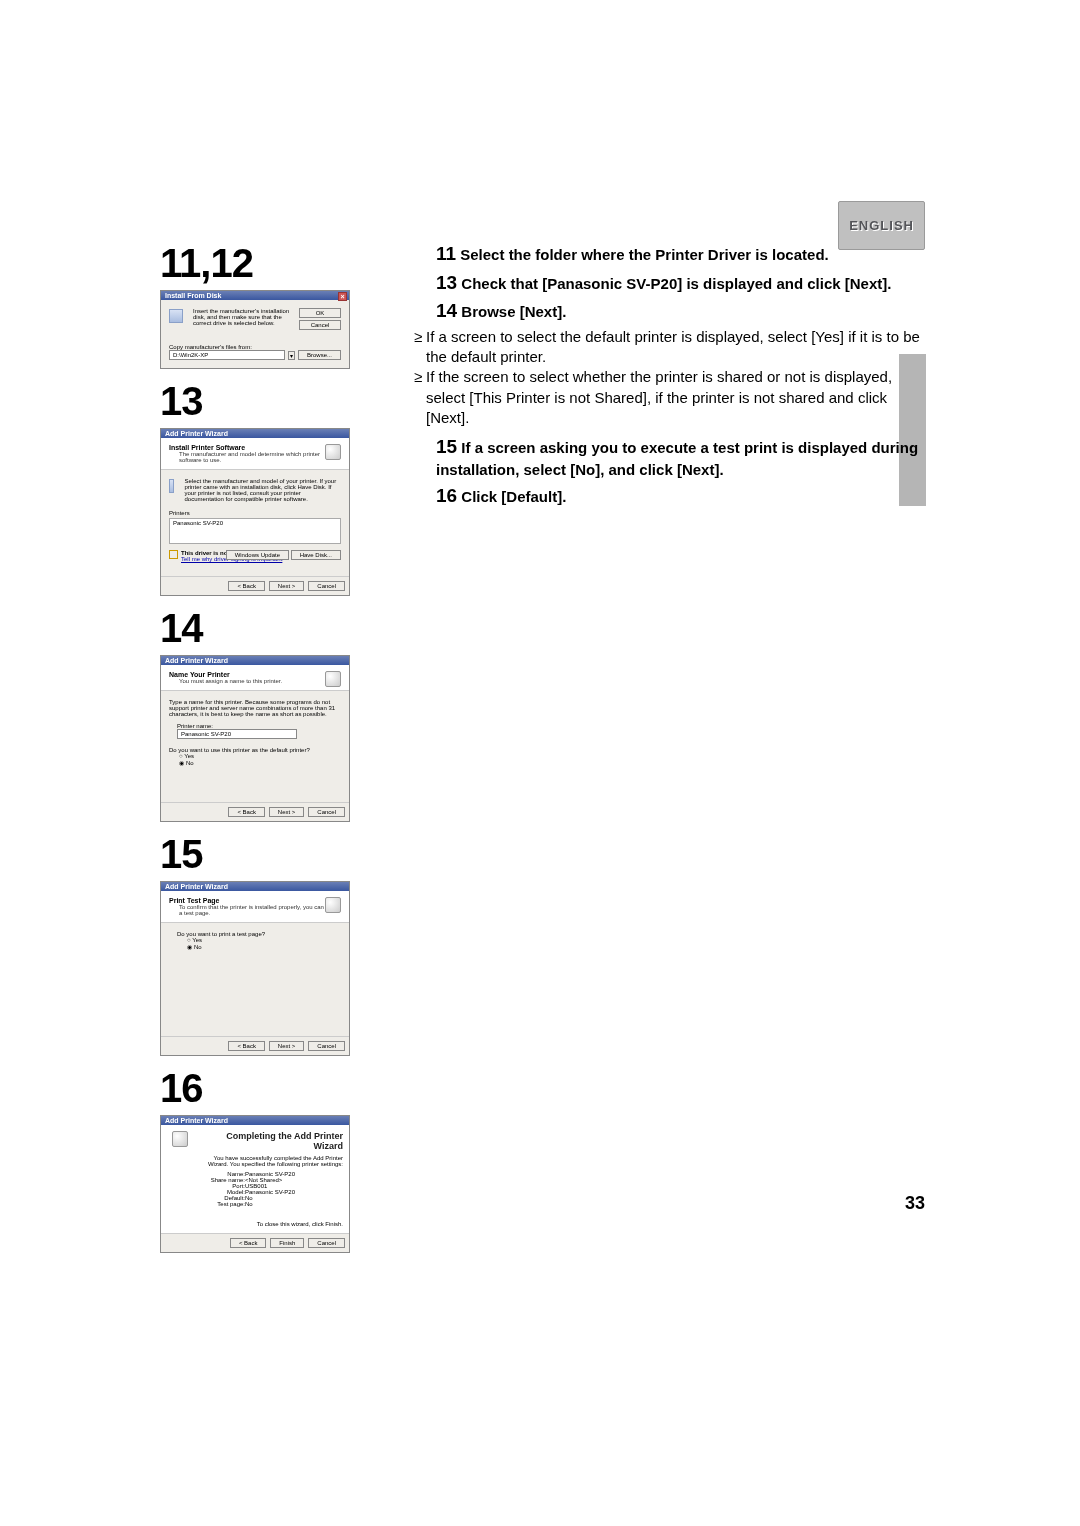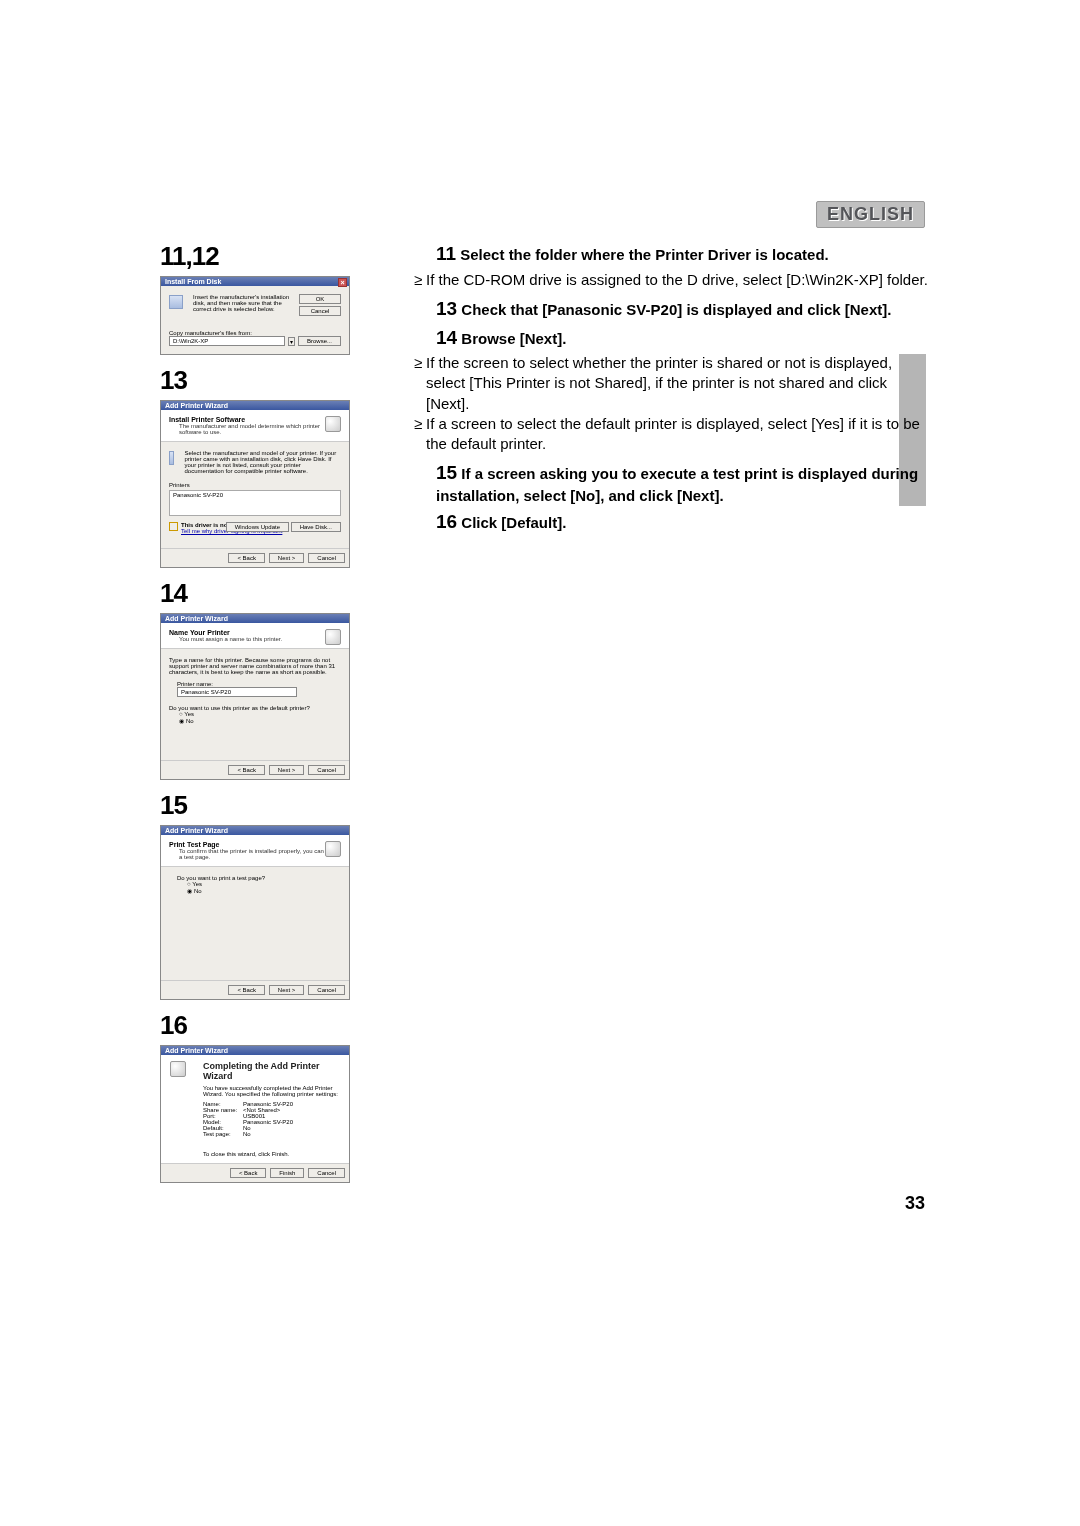--- a/index.html
+++ b/index.html
@@ -14,44 +14,44 @@
       position: relative;
       width: 1080px;
       height: 1526px;
     }
     .lang-badge {
       position: absolute;
       right: 155px;
       top: 201px;
       background: #c0c0c0;
       border: 1px solid #9a9a9a;
-      padding: 2px 10px;
+      padding: 16px 10px;
       font-weight: bold;
-      font-size: 18px;
+      font-size: 13px;
       color: #545559;
       letter-spacing: 1px;
       border-radius: 2px;
       text-shadow: 1px 1px 0 #fff;
     }
     .gray-tab {
       position: absolute;
       right: 154px;
       top: 354px;
       width: 27px;
       height: 152px;
       background: #b5b5b5;
     }
     .left-col {
       position: absolute;
       left: 160px;
       top: 241px;
       width: 215px;
     }
     .big-num {
-      font-size: 26px;
+      font-size: 40px;
       font-weight: 900;
       letter-spacing: -1px;
       margin-bottom: 4px;
     }
     .dialog {
       border: 1px solid #888;
       background: #efede8;
       font-size: 7px;
       margin-bottom: 10px;
       position: relative;
@@ -338,21 +338,21 @@
         <span class="btn">&lt; Back</span>
         <span class="btn">Next &gt;</span>
         <span class="btn">Cancel</span>
       </div>
     </div>
 
     <div class="big-num">16</div>
 
     <div class="dialog" style="width:190px;">
       <div class="dlg-title"><span>Add Printer Wizard</span></div>
-      <div style="background:#fff;">
+      <div style="background:#fff;text-align:right;">
         <div class="complete-left"><div class="wizard-icon" style="position:static;margin:0 auto;"></div></div>
         <div class="complete-right">
           <div class="dlg16-title">Completing the Add Printer Wizard</div>
           <div style="font-size:6px;margin-top:4px;">You have successfully completed the Add Printer Wizard. You specified the following printer settings:</div>
           <div class="kv">
             <div>
                 <span class="k">Name:</span>
                 <span>Panasonic SV-P20</span>
               </div>
             <div>
@@ -386,37 +386,34 @@
       </div>
     </div>
 
   </div>
 
   <div class="right-col">
     <div class="step">
       <span class="step-num">11</span>
       <span class="step-text-bold">Select the folder where the Printer Driver is located.</span>
     </div>
-    <ul class="sub-bullets">
-      <li>If the CD-ROM drive is assigned to the D drive, select [D:\Win2K-XP] folder.</li>
-    </ul>
 
 
     <div class="step">
       <span class="step-num">13</span>
       <span class="step-text-bold">Check that [Panasonic SV-P20] is displayed and click [Next].</span>
     </div>
 
     <div class="step">
       <span class="step-num">14</span>
       <span class="step-text-bold">Browse [Next].</span>
     </div>
     <ul class="sub-bullets">
+      <li>If a screen to select the default printer is displayed, select [Yes] if it is to be the default printer.</li>
       <li>If the screen to select whether the printer is shared or not is displayed, select [This Printer is not Shared], if the printer is not shared and click [Next].</li>
-      <li>If a screen to select the default printer is displayed, select [Yes] if it is to be the default printer.</li>
     </ul>
 
     <div class="step">
       <span class="step-num">15</span>
       <span class="step-text-bold">If a screen asking you to execute a test print is displayed during installation, select [No], and click [Next].</span>
     </div>
 
     <div class="step">
       <span class="step-num">16</span>
       <span class="step-text-bold">Click [Default].</span>

